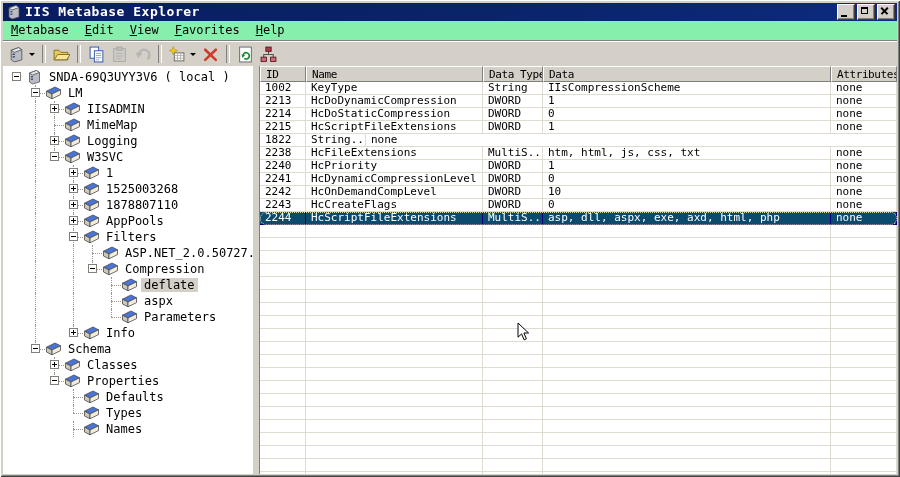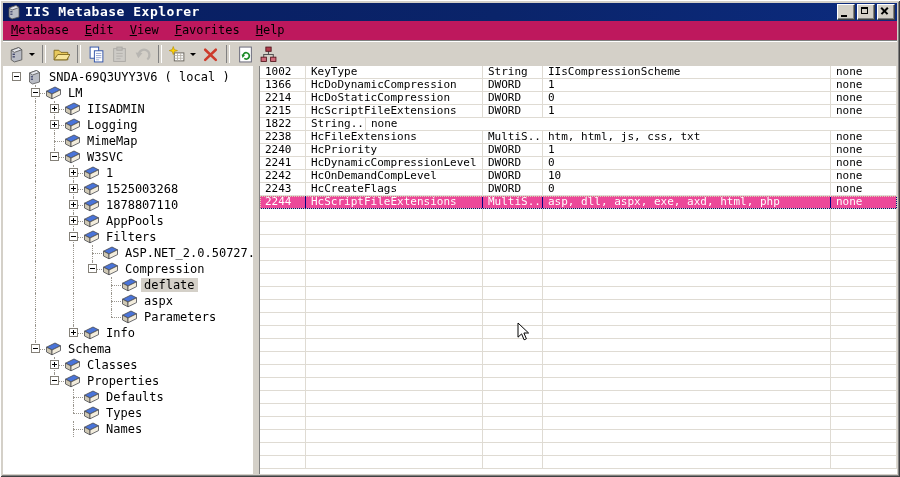--- a/index.html
+++ b/index.html
@@ -13,21 +13,21 @@
   .titlebar .app-ico{width:16px;height:16px;margin:0 3px 0 1px;flex:none;}
   .title-text{color:#fff;font-size:13px;font-weight:bold;letter-spacing:0.5px;white-space:nowrap;flex:1;line-height:16px;}
   .wbtn{width:16px;height:14px;background:#D4D0C8;margin-left:2px;position:relative;flex:none;
     border:1px solid;border-color:#ffffff #404040 #404040 #ffffff;box-shadow:inset -1px -1px 0 #808080;}
   .wbtn .g-min{position:absolute;left:3px;bottom:2px;width:6px;height:2px;background:#000;}
   .wbtn .g-max{position:absolute;left:3px;top:2px;width:7px;height:7px;border:1px solid #000;border-top-width:2px;box-sizing:border-box;}
   .wbtn .g-x1,.wbtn .g-x2{position:absolute;left:2px;top:5px;width:9px;height:1.6px;background:#000;}
   .wbtn .g-x1{transform:rotate(45deg);} .wbtn .g-x2{transform:rotate(-45deg);}
 
   
-  .menubar{position:absolute;left:3px;right:3px;top:21px;height:19px;display:flex;align-items:flex-end;background:#be185d;font-size:12px;}
+  .menubar{position:absolute;left:3px;right:3px;top:21px;height:19px;display:flex;align-items:flex-end;background:#86efac;font-size:12px;}
   .menu-item{padding:2px 8px 3px 8px;white-space:pre;cursor:default;}
   .menu-item u{text-decoration:underline;}
 
   
   .toolbar{position:absolute;left:3px;right:3px;top:40px;height:26px;background:#D4D0C8;display:flex;align-items:center;padding-left:2px;
     border-top:1px solid #808080;box-shadow:inset 0 1px 0 #ffffff;}
   .tb-btn{display:flex;align-items:center;padding:2px 3px;flex:none;}
   .tb-btn.disabled{filter:grayscale(1) opacity(0.45);}
   .tb-ico{width:17px;height:17px;}
   .dd-arrow{width:0;height:0;border-left:3px solid transparent;border-right:3px solid transparent;border-top:3px solid #000;margin-left:4px;}
@@ -50,25 +50,25 @@
   .expander::before{content:"";position:absolute;left:1px;right:1px;top:3px;border-top:1px solid #000;}
   .expander.plus::after{content:"";position:absolute;top:1px;bottom:1px;left:3px;border-left:1px solid #000;}
   .tree-ico{width:17px;height:16px;flex:none;margin-right:3px;}
   .tree-label{padding:0 3px;line-height:14px;}
   .tree-label.sel-inactive{background:#D4D0C8;}
 
   
   .list-header{display:flex;height:16px;}
   .hcell{box-sizing:border-box;flex:none;background:#D4D0C8;font-size:11px;letter-spacing:-0.4px;padding:1px 0 0 5px;white-space:nowrap;overflow:hidden;
     border-top:1px solid #fff;border-left:1px solid #fff;border-right:1px solid #808080;border-bottom:1px solid #808080;}
-  .lrow{display:flex;height:13px;}
+  .lrow{display:flex;height:13px;border-radius:6px;}
   .lcell{box-sizing:border-box;flex:none;font-size:11px;line-height:12px;padding:0 0 0 5px;white-space:nowrap;overflow:hidden;
     border-right:1px solid #DFDBD3;border-bottom:1px solid #DFDBD3;}
   .c0{width:46px;} .c1{width:177px;} .c2{width:60px;} .c3{width:288px;} .c4{flex:1 1 auto;}
-  .lrow.selected .lcell{background:#ec4899;color:#fff;border-right-color:#000080;border-bottom-color:#000080;}
+  .lrow.selected .lcell{background:#0c4a6e;color:#fff;border-right-color:#000080;border-bottom-color:#000080;}
   .lrow.selected{outline:1px dotted #d8d6b0;outline-offset:-1px;}
 
   .cursor{position:absolute;z-index:50;}
   svg{display:block;}
 </style>
 </head>
 <body>
 
 <svg width="0" height="0" style="position:absolute" aria-hidden="true">
   <defs>
@@ -208,26 +208,26 @@
     <div class="tree-panel">
         <div class="tree-row"><span class="slot"><span class="expander"></span></span><svg class="tree-ico">
             <use href="#icon-server"></use>
           </svg><span class="tree-label">SNDA-69Q3UYY3V6 ( local )</span></div>
         <div class="tree-row"><span class="slot"></span><span class="slot elbow tee"><span class="expander"></span></span><svg class="tree-ico">
             <use href="#icon-key"></use>
           </svg><span class="tree-label">LM</span></div>
         <div class="tree-row"><span class="slot"></span><span class="slot vline"></span><span class="slot elbow tee"><span class="expander plus"></span></span><svg class="tree-ico">
             <use href="#icon-key"></use>
           </svg><span class="tree-label">IISADMIN</span></div>
+        <div class="tree-row"><span class="slot"></span><span class="slot vline"></span><span class="slot elbow tee"></span><svg class="tree-ico">
+            <use href="#icon-key"></use>
+          </svg><span class="tree-label">MimeMap</span></div>
         <div class="tree-row"><span class="slot"></span><span class="slot vline"></span><span class="slot elbow tee"><span class="expander plus"></span></span><svg class="tree-ico">
             <use href="#icon-key"></use>
           </svg><span class="tree-label">Logging</span></div>
-        <div class="tree-row"><span class="slot"></span><span class="slot vline"></span><span class="slot elbow tee"></span><svg class="tree-ico">
-            <use href="#icon-key"></use>
-          </svg><span class="tree-label">MimeMap</span></div>
         <div class="tree-row"><span class="slot"></span><span class="slot vline"></span><span class="slot elbow corner"><span class="expander"></span></span><svg class="tree-ico">
             <use href="#icon-key"></use>
           </svg><span class="tree-label">W3SVC</span></div>
         <div class="tree-row"><span class="slot"></span><span class="slot vline"></span><span class="slot"></span><span class="slot elbow tee"><span class="expander plus"></span></span><svg class="tree-ico">
             <use href="#icon-key"></use>
           </svg><span class="tree-label">1</span></div>
         <div class="tree-row"><span class="slot"></span><span class="slot vline"></span><span class="slot"></span><span class="slot elbow tee"><span class="expander plus"></span></span><svg class="tree-ico">
             <use href="#icon-key"></use>
           </svg><span class="tree-label">1525003268</span></div>
         <div class="tree-row"><span class="slot"></span><span class="slot vline"></span><span class="slot"></span><span class="slot elbow tee"><span class="expander plus"></span></span><svg class="tree-ico">
@@ -271,30 +271,37 @@
           </svg><span class="tree-label">Defaults</span></div>
         <div class="tree-row"><span class="slot"></span><span class="slot"></span><span class="slot"></span><span class="slot elbow corner"></span><svg class="tree-ico">
             <use href="#icon-key"></use>
           </svg><span class="tree-label">Types</span></div>
         <div class="tree-row"><span class="slot"></span><span class="slot"></span><span class="slot"></span><span class="slot elbow tee"></span><svg class="tree-ico">
             <use href="#icon-key"></use>
           </svg><span class="tree-label">Names</span></div>
       </div>
     <div class="splitter"></div>
     <div class="list-panel">
+      <div class="list-header">
+          <div class="hcell c0">ID</div>
+          <div class="hcell c1">Name</div>
+          <div class="hcell c2">Data Type</div>
+          <div class="hcell c3">Data</div>
+          <div class="hcell c4">Attributes</div>
+        </div>
       <div class="list-body">
           <div class="lrow">
             <div class="lcell c0">1002</div>
             <div class="lcell c1">KeyType</div>
             <div class="lcell c2">String</div>
             <div class="lcell c3">IIsCompressionScheme</div>
             <div class="lcell c4">none</div>
           </div>
           <div class="lrow">
-            <div class="lcell c0">1366</div>
+            <div class="lcell c0">2213</div>
             <div class="lcell c1">HcDoDynamicCompression</div>
             <div class="lcell c2">DWORD</div>
             <div class="lcell c3">1</div>
             <div class="lcell c4">none</div>
           </div>
           <div class="lrow">
             <div class="lcell c0">2214</div>
             <div class="lcell c1">HcDoStaticCompression</div>
             <div class="lcell c2">DWORD</div>
             <div class="lcell c3">0</div>

